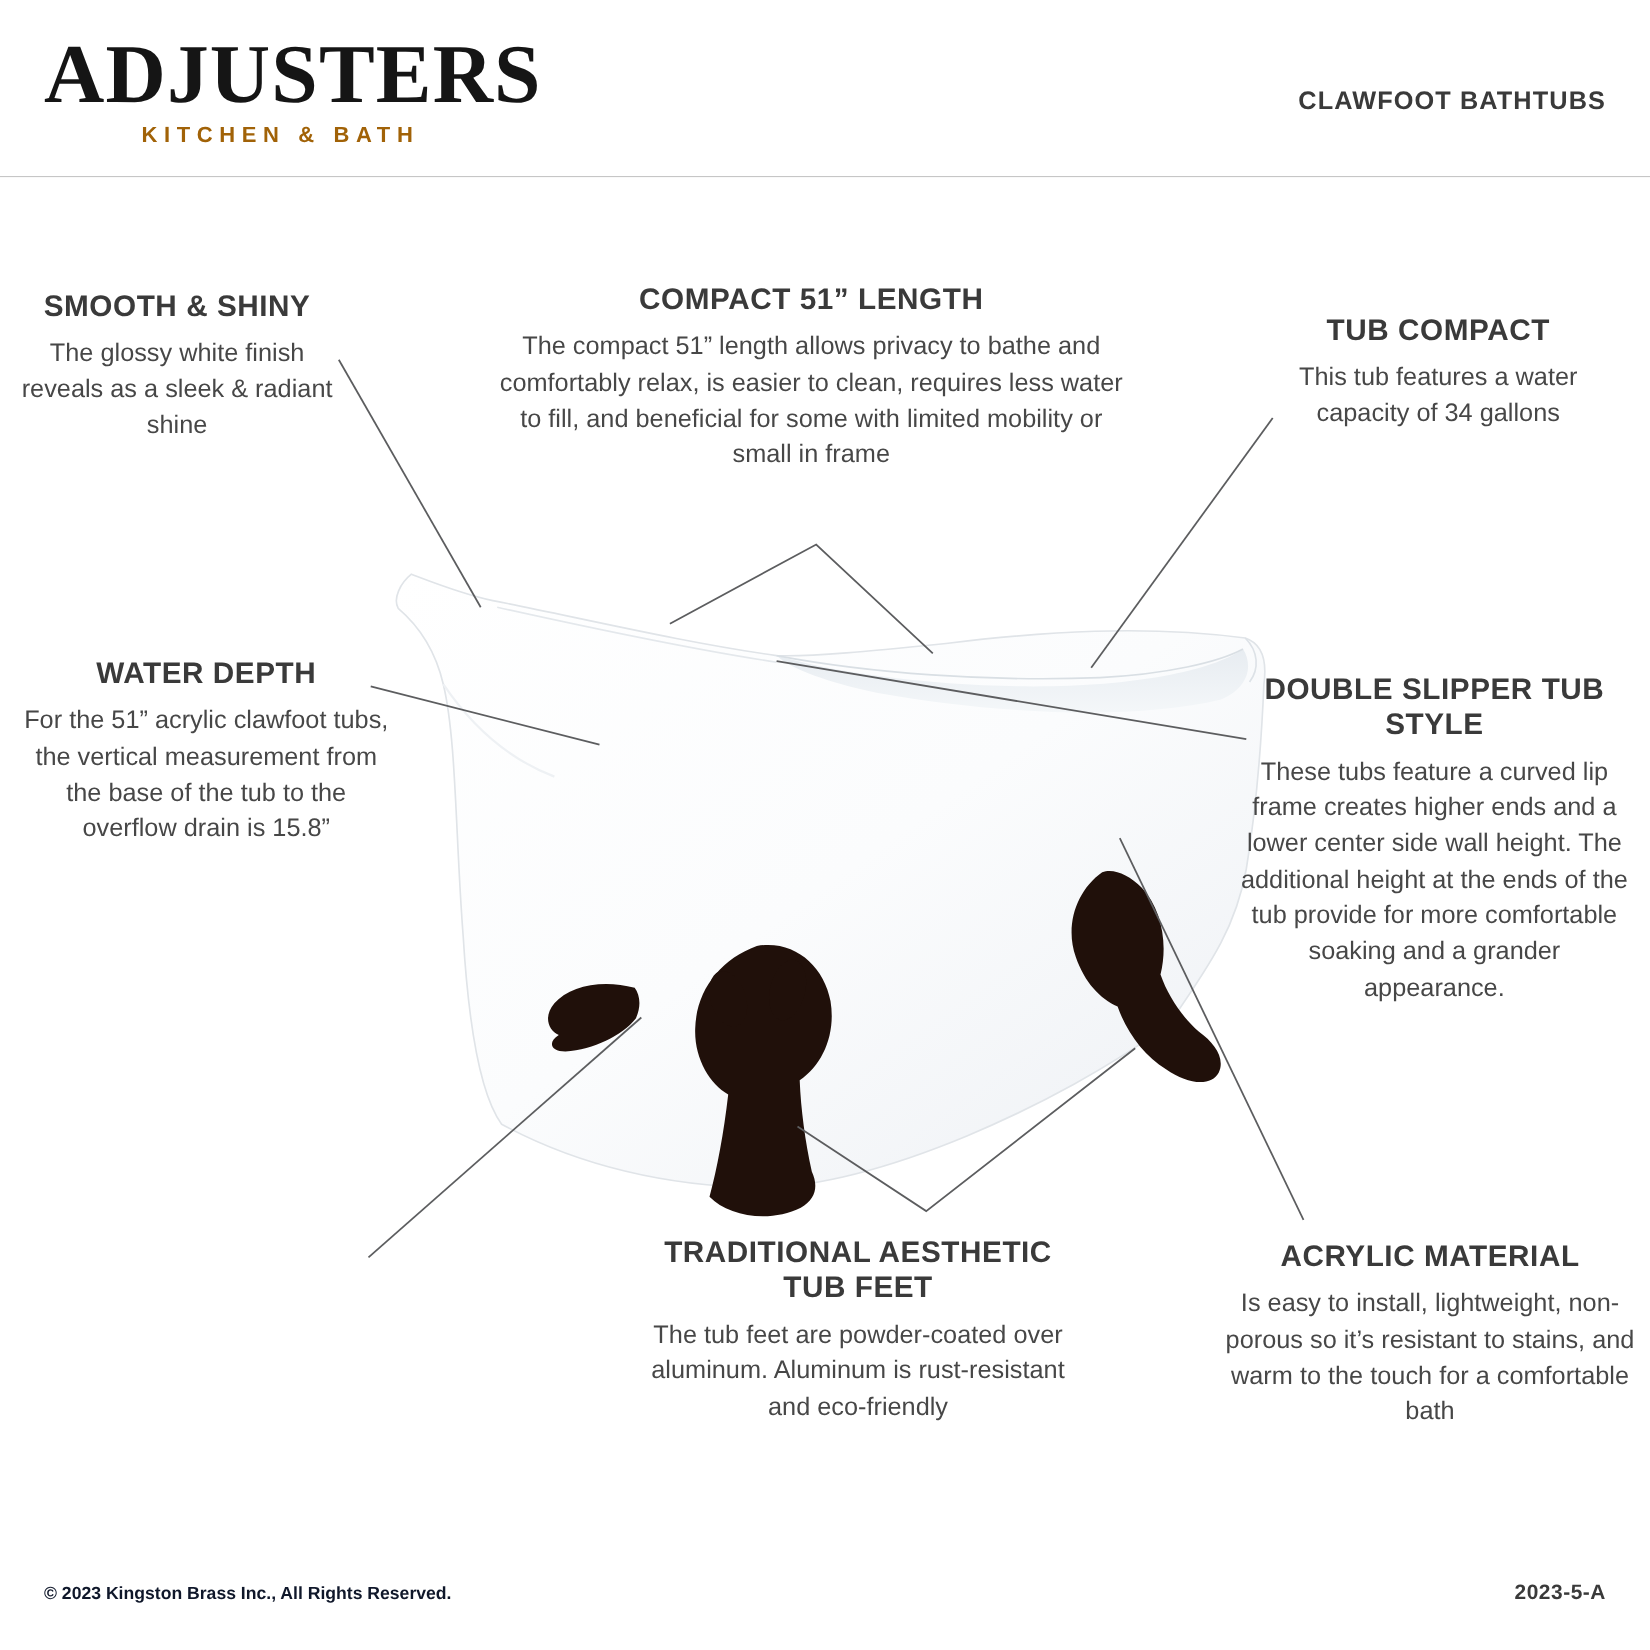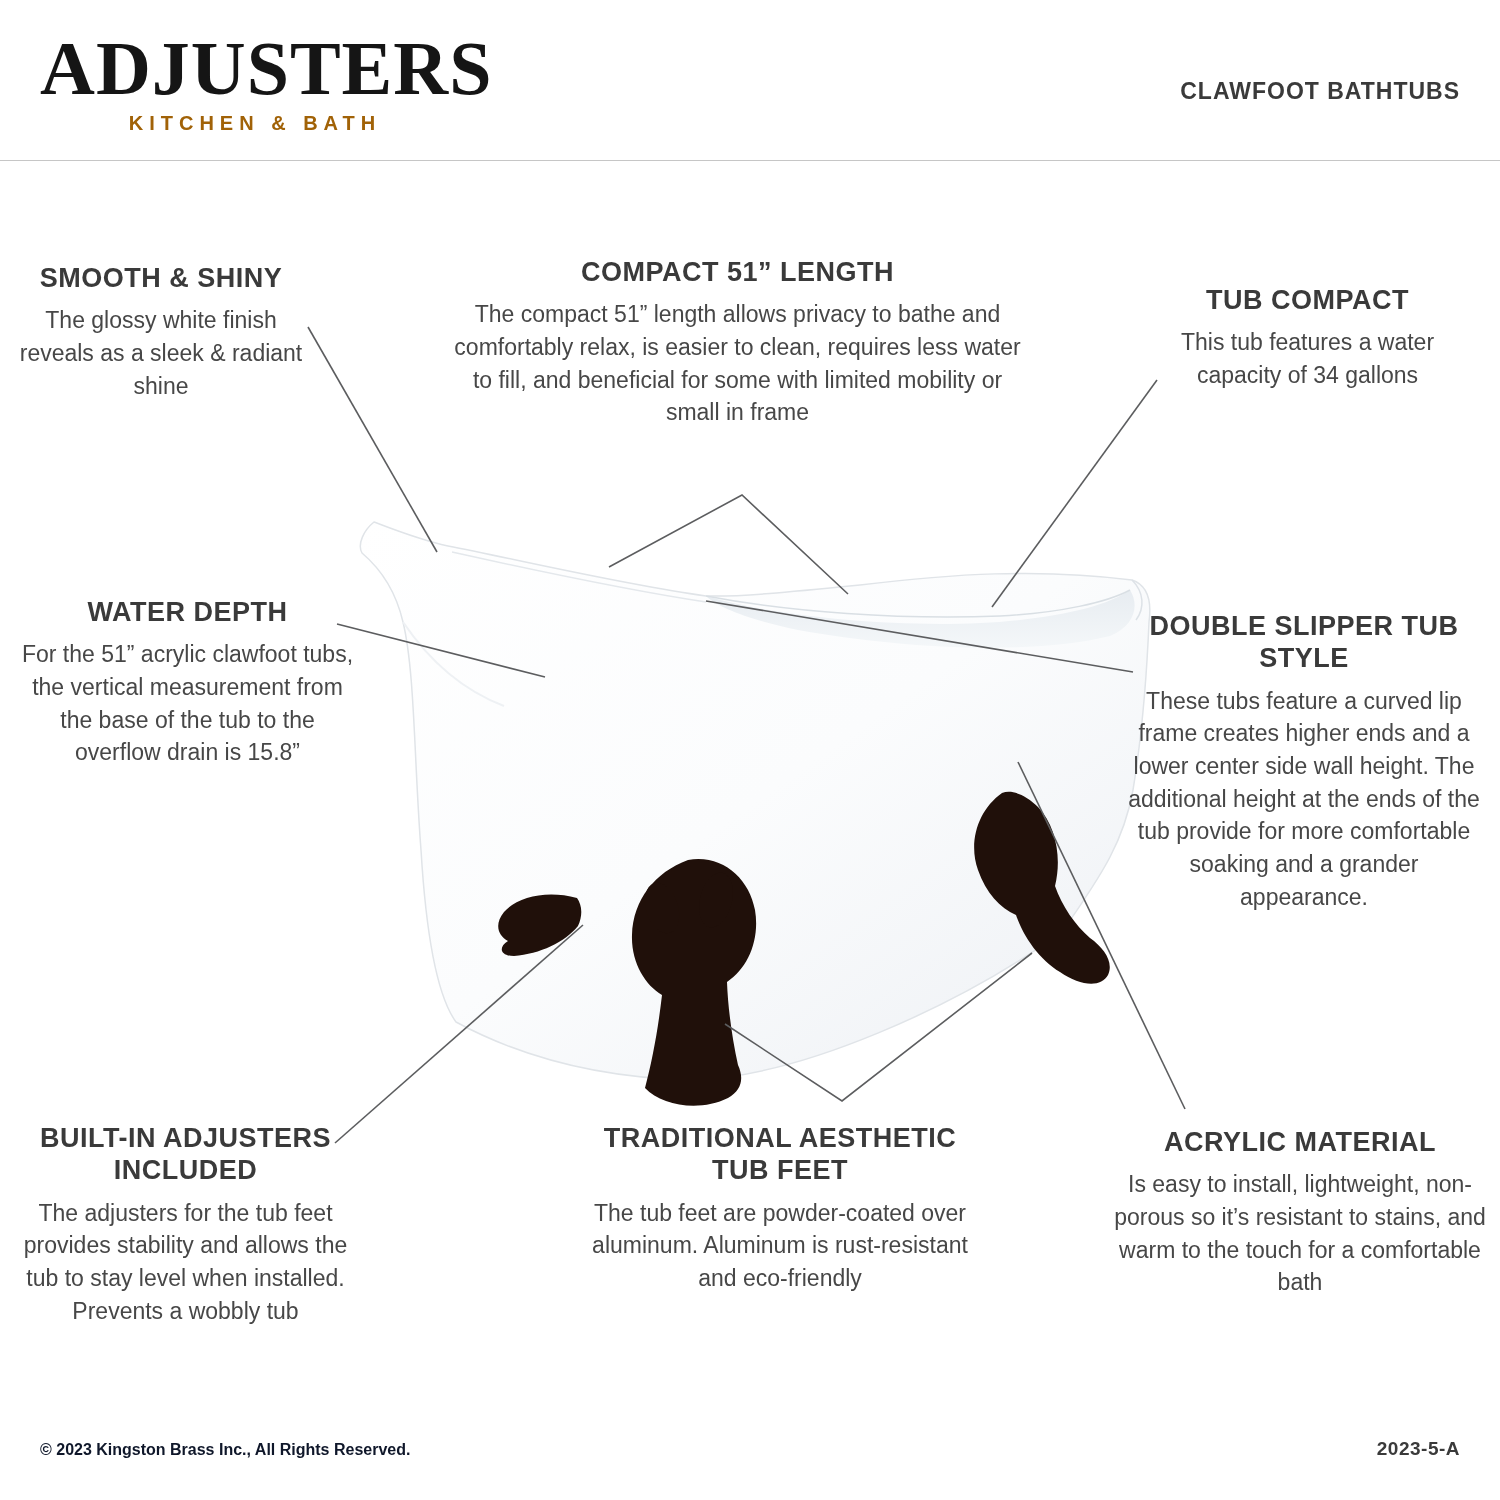--- a/index.html
+++ b/index.html
@@ -148,24 +148,20 @@
     <p>This tub features a water capacity of 34 gallons</p>
   </div>
   <div class="callout" id="co-depth">
     <h3>WATER DEPTH</h3>
     <p>For the 51” acrylic clawfoot tubs, the vertical measurement from the base of the tub to the overflow drain is 15.8”</p>
   </div>
   <div class="callout" id="co-slipper">
     <h3>DOUBLE SLIPPER TUB STYLE</h3>
     <p>These tubs feature a curved lip frame creates higher ends and a lower center side wall height. The additional height at the ends of the tub provide for more comfortable soaking and a grander appearance.</p>
   </div>
-  <div class="callout" id="co-adjusters">
-    <h3>BUILT-IN ADJUSTERS INCLUDED</h3>
-    <p>The adjusters for the tub feet provides stability and allows the tub to stay level when installed. Prevents a wobbly tub</p>
-  </div>
   <div class="callout" id="co-feet">
     <h3>TRADITIONAL AESTHETIC TUB FEET</h3>
     <p>The tub feet are powder-coated over aluminum. Aluminum is rust-resistant and eco-friendly</p>
   </div>
   <div class="callout" id="co-acrylic">
     <h3>ACRYLIC MATERIAL</h3>
     <p>Is easy to install, lightweight, non-porous so it’s resistant to stains, and warm to the touch for a comfortable bath</p>
   </div>
 
   <div class="footer-copyright">© 2023 Kingston Brass Inc., All Rights Reserved.</div>

